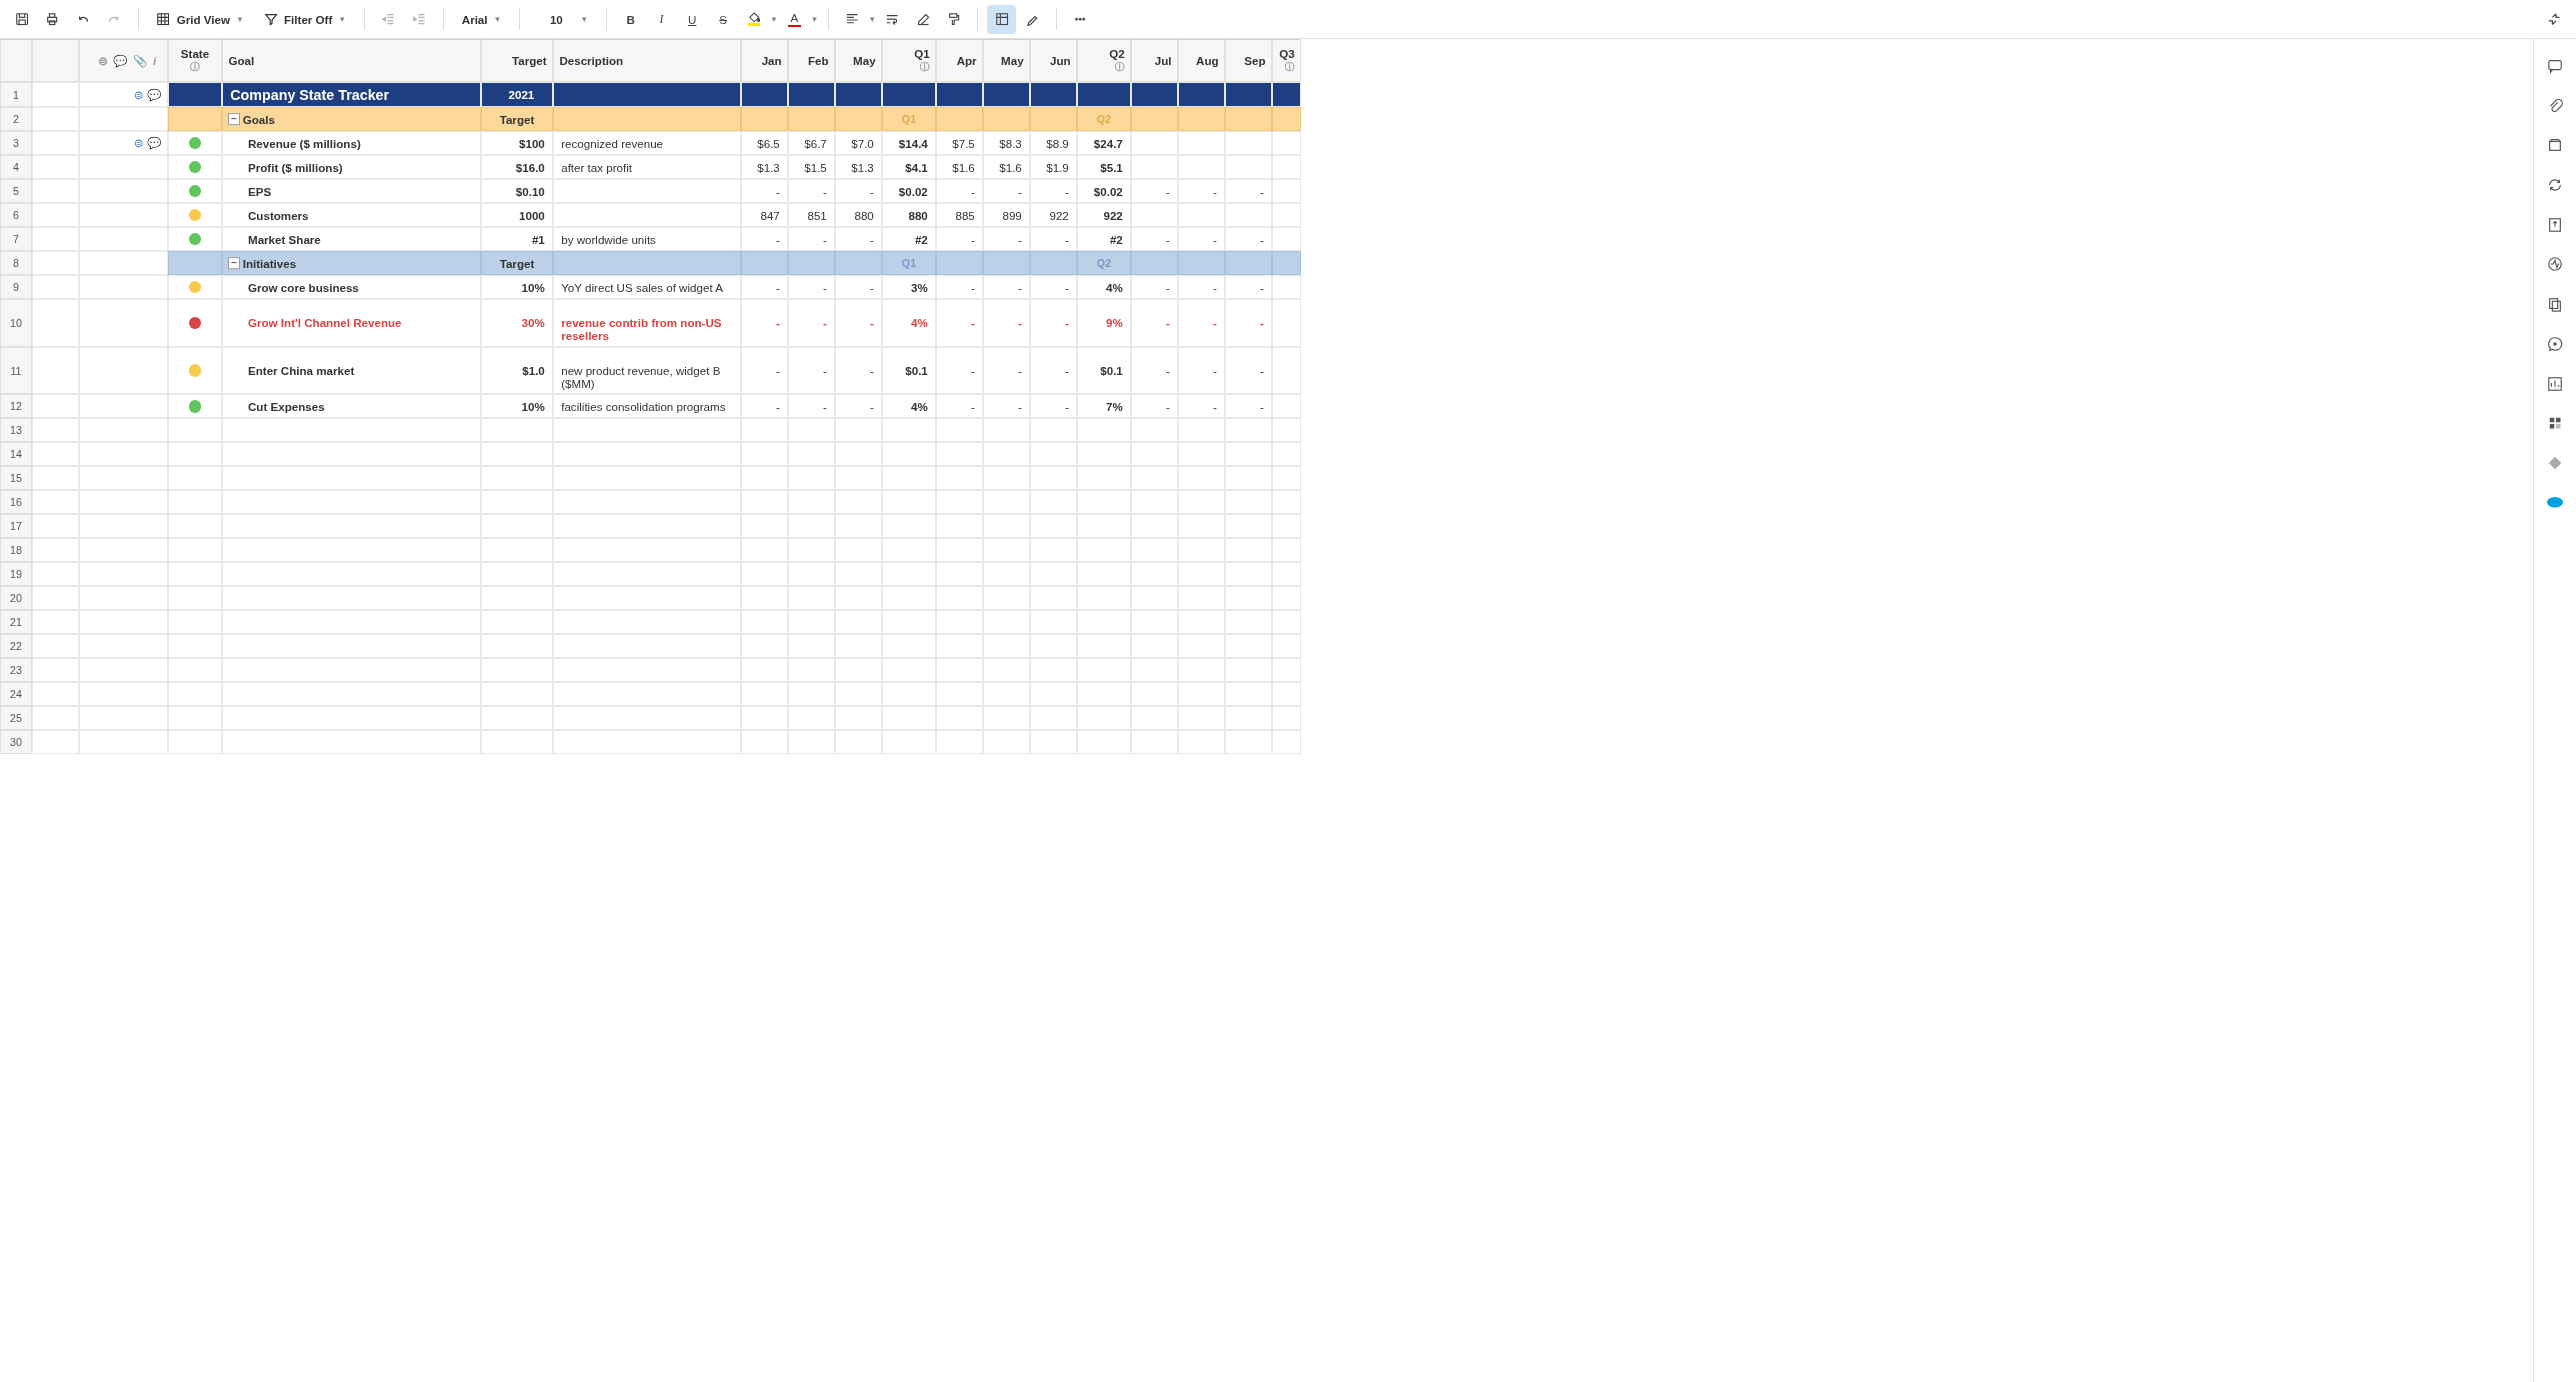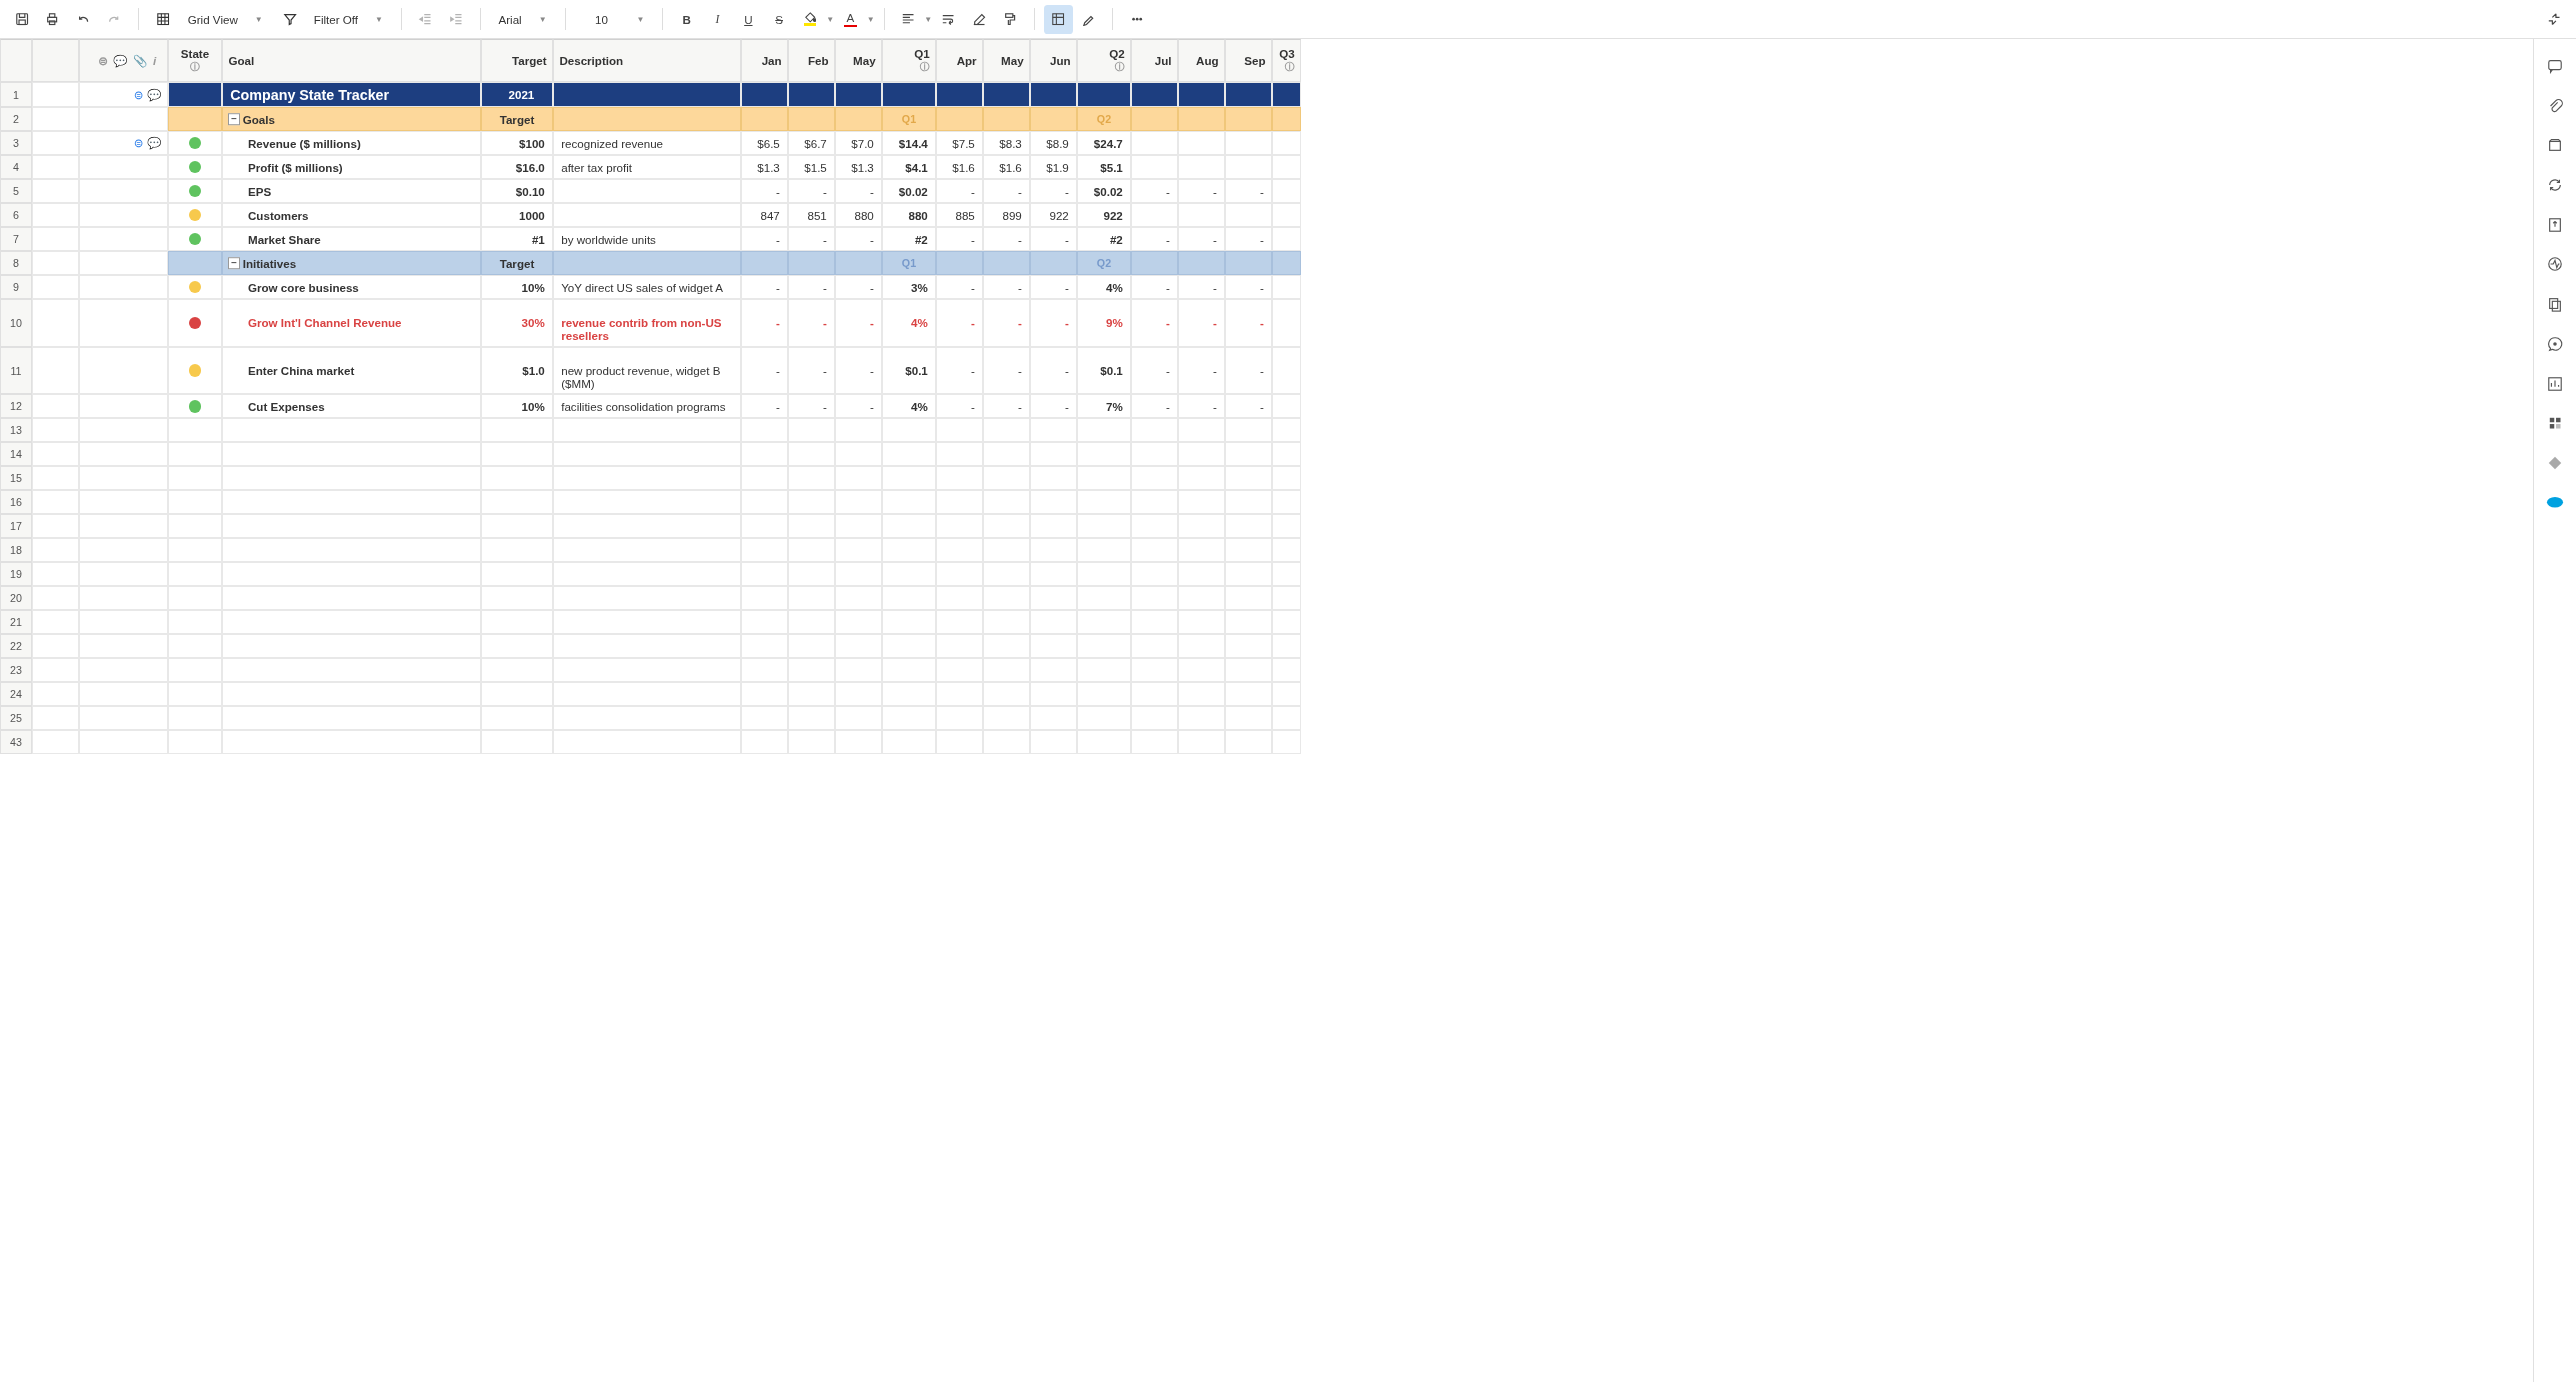--- a/index.html
+++ b/index.html
@@ -3,21 +3,21 @@
 <meta charset="utf-8">
 <style>
 * { box-sizing: border-box; margin: 0; padding: 0; }
 body { font-family: Arial, sans-serif; font-size: 11.6px; background: #fff; overflow: hidden; }
 
 
 .toolbar { display: flex; align-items: center; height: 39px; border-bottom: 0.9px solid #e0e0e0; padding: 0 7.2px; gap: 1.8px; background: #fff; }
 .tb-btn { width: 29px; height: 29px; display: flex; align-items: center; justify-content: center; border-radius: 3.6px; cursor: pointer; color: #444; }
 .tb-btn.active { background: #cfe3f7; }
 .tb-sep { width: 0.9px; height: 21.5px; background: #ddd; margin: 0 7.2px; }
-.tb-select { display: flex; align-items: center; gap: 17px; padding: 0 9px; height: 29px; cursor: pointer; color: #333; font-size: 11.6px; }
+.tb-select { display: flex; align-items: center; gap: 6px; padding: 0 9px; height: 29px; cursor: pointer; color: #333; font-size: 11.6px; font-weight: bold; }
 .tb-select .caret { font-size: 8px; color: #888; }
 .tb-font-size { width: 36px; text-align: center; }
 .color-bar { width: 12.5px; height: 2.7px; }
 .color-bar.yellow { background: #ffe600; }
 .color-bar.red { background: #e60000; }
 .toolbar-spacer { flex: 1; }
 
 
 .main { display: flex; height: calc(100vh - 39px); }
 .sheet-container { flex: 1; overflow: auto; position: relative; }
@@ -773,21 +773,21 @@
         <div class="cell"></div>
         <div class="cell"></div>
         <div class="cell"></div>
         <div class="cell"></div>
         <div class="cell"></div>
         <div class="cell"></div>
         <div class="cell"></div>
         <div class="cell"></div>
         <div class="cell"></div>
         <div class="cell"></div>
-        <div class="rownum">43</div>
+        <div class="rownum">30</div>
         <div class="cell"></div>
         <div class="cell"></div>
         <div class="cell"></div>
         <div class="cell"></div>
         <div class="cell"></div>
         <div class="cell"></div>
         <div class="cell"></div>
         <div class="cell"></div>
         <div class="cell"></div>
         <div class="cell"></div>

